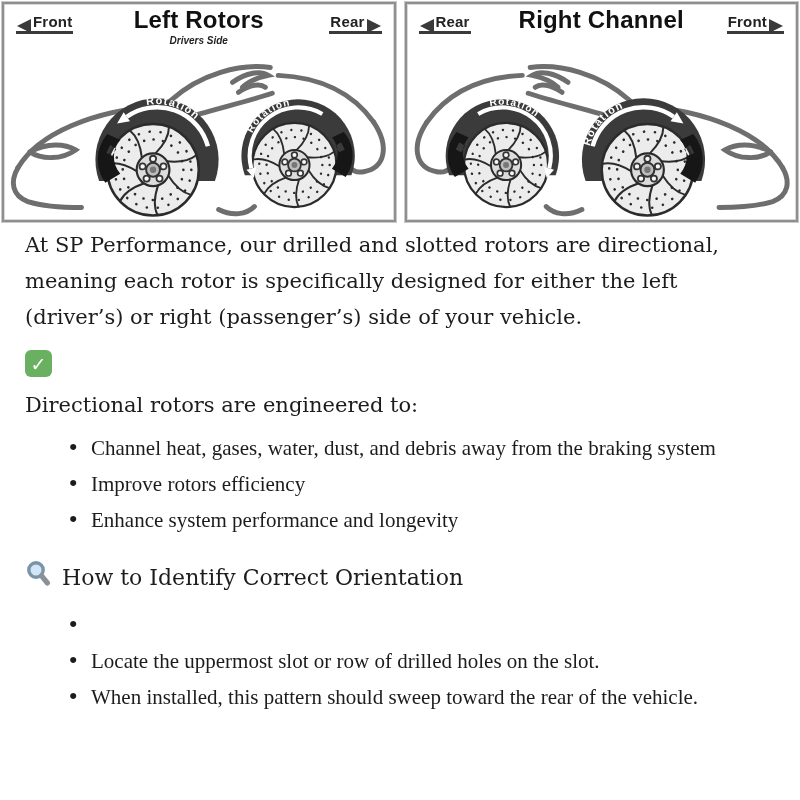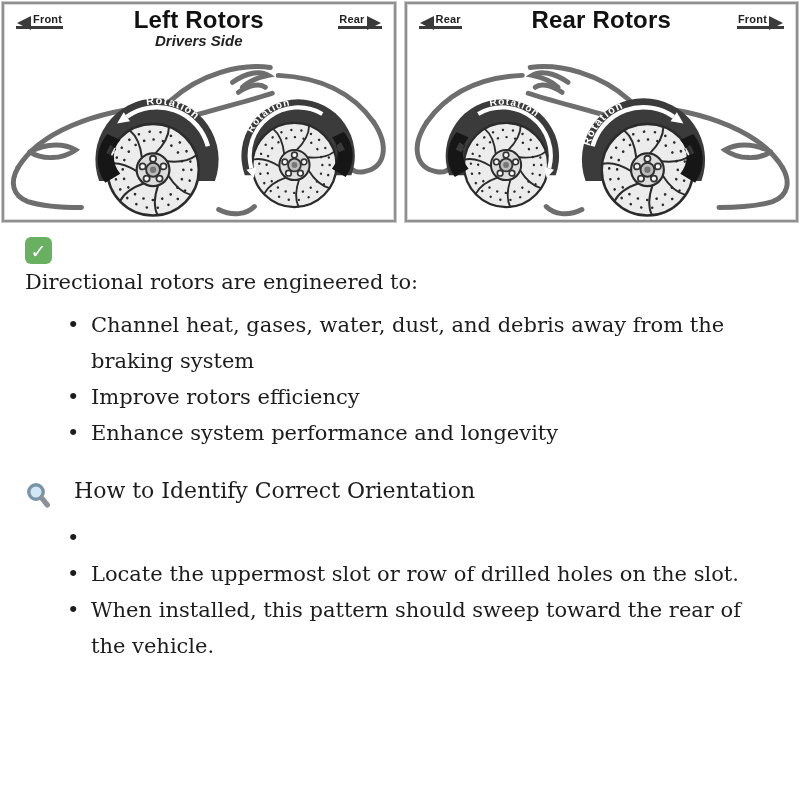--- a/index.html
+++ b/index.html
@@ -10,48 +10,48 @@
   .figure { display: flex; gap: 9px; padding: 2px 2px 0 2px; }
   .panel {
     flex: 1; background: #fff;
     border: 2px solid #8f8f8f;
     box-shadow: inset 0 0 0 1px #d8d8d8, 0 0 0 1px #c9c9c9;
     position: relative;
   }
   .panel-header { position: relative; height: 46px; font-family: "Liberation Sans", sans-serif; }
   .dir { position: absolute; top: 9px; display: inline-flex; align-items: center; gap: 2px;
          border-bottom: 3px solid #3a3a3a; padding: 0 1px 1px 1px;
-         font-weight: bold; font-size: 11px; color: #222; letter-spacing: 0.2px; }
+         font-weight: bold; font-size: 15px; color: #222; letter-spacing: 0.2px; }
   .dir-left  { left: 12px; }
   .dir-right { right: 12px; }
   .tri-left  { width:0; height:0; border-top:7px solid transparent; border-bottom:7px solid transparent;
                border-right:14px solid #3a3a3a; margin-bottom:-8px; }
   .tri-right { width:0; height:0; border-top:7px solid transparent; border-bottom:7px solid transparent;
                border-left:14px solid #3a3a3a; margin-bottom:-8px; }
   .title-block { position: absolute; left: 0; right: 0; top: 3px; text-align: center; }
   .panel-title { font-size: 24px; font-weight: bold; color: #111; letter-spacing: 0.2px; line-height: 26px; }
-  .panel-subtitle { font-size: 15px; font-weight: bold; font-style: italic; color: #222; line-height: 16px; }
+  .panel-subtitle { font-size: 10px; font-weight: bold; font-style: italic; color: #222; line-height: 16px; }
   .car-svg { display: block; width: 100%; height: 170px; }
   .rot-text { font-family: "Liberation Sans", sans-serif; font-size: 11px; font-weight: bold;
               fill: #ffffff; letter-spacing: 1.2px; }
 
   
   .article { padding: 0 25px; font-size: 21px; line-height: 36px; }
   .intro { margin-top: 5px; max-width: 732px; }
   .h-why { margin-top: 15px; display: flex; align-items: center; gap: 12px;
            font-weight: bold; font-size: 22px; }
   .check-badge { width: 27px; height: 27px; border-radius: 6px; background: #6ab061;
                  display: inline-flex; align-items: center; justify-content: center;
                  color: #fff; font-family: "DejaVu Sans", sans-serif; font-size: 19px; font-weight: bold; }
-  .lead { margin-top: 0; }
+  .lead { margin-top: 10px; }
   .blist { margin-top: 7px; }
   .li { display: flex; padding-left: 42px; }
   .li .dot { width: 24px; flex: 0 0 24px; }
-  .li .li-text { max-width: 652px; }
-  .h-identify { margin-top: 22px; display: flex; align-items: flex-end; gap: 22px; font-size: 22px; }
+  .li .li-text { max-width: 652px; font-family: Liberation Serif, serif; }
+  .h-identify { margin-top: 22px; display: flex; align-items: flex-start; gap: 10px; font-size: 22px; }
   .blist2 { margin-top: 11px; }
 </style>
 </head>
 <body>
 
 <svg width="0" height="0" style="position:absolute" aria-hidden="true">
   <defs>
 
     <path id="arch" d="M -58.3 21.2 A 62 62 0 1 1 58.3 21.2 Z" fill="#3b3b3b"></path>
 
@@ -162,21 +162,21 @@
     </svg>
   </div>
 
   <div class="panel">
     <div class="panel-header">
       <span class="dir dir-left">
         <span class="tri-left"></span>
         <span>Rear</span>
       </span>
       <div class="title-block">
-        <div class="panel-title">Rear Rotors</div>
+        <div class="panel-title">Right Channel</div>
       </div>
       <span class="dir dir-right">
         <span>Front</span>
         <span class="tri-right"></span>
       </span>
     </div>
     <svg class="car-svg" viewBox="0 0 392 170">
       <g transform="translate(392,0) scale(-1,1)">
           <use href="#carbody"></use>
         </g>
@@ -199,20 +199,21 @@
         <use href="#caliper" transform="scale(-1,1)"></use>
         <use href="#arr-cwA"></use>
         <text class="rot-text"><textPath href="#tp-cwA" startOffset="4">Rotation</textPath></text>
       </g>
     </svg>
   </div>
 </div>
 
 <div class="article">
 
+  <p class="intro">At SP Performance, our drilled and slotted rotors are directional, meaning each rotor is specifically designed for either the left (driver’s) or right (passenger’s) side of your vehicle.</p>
 
   <div class="h-why">
     <span class="check-badge">✓</span>
   </div>
 
   <p class="lead">Directional rotors are engineered to:</p>
 
   <div class="blist">
     <div class="li">
       <span class="dot">•</span>

